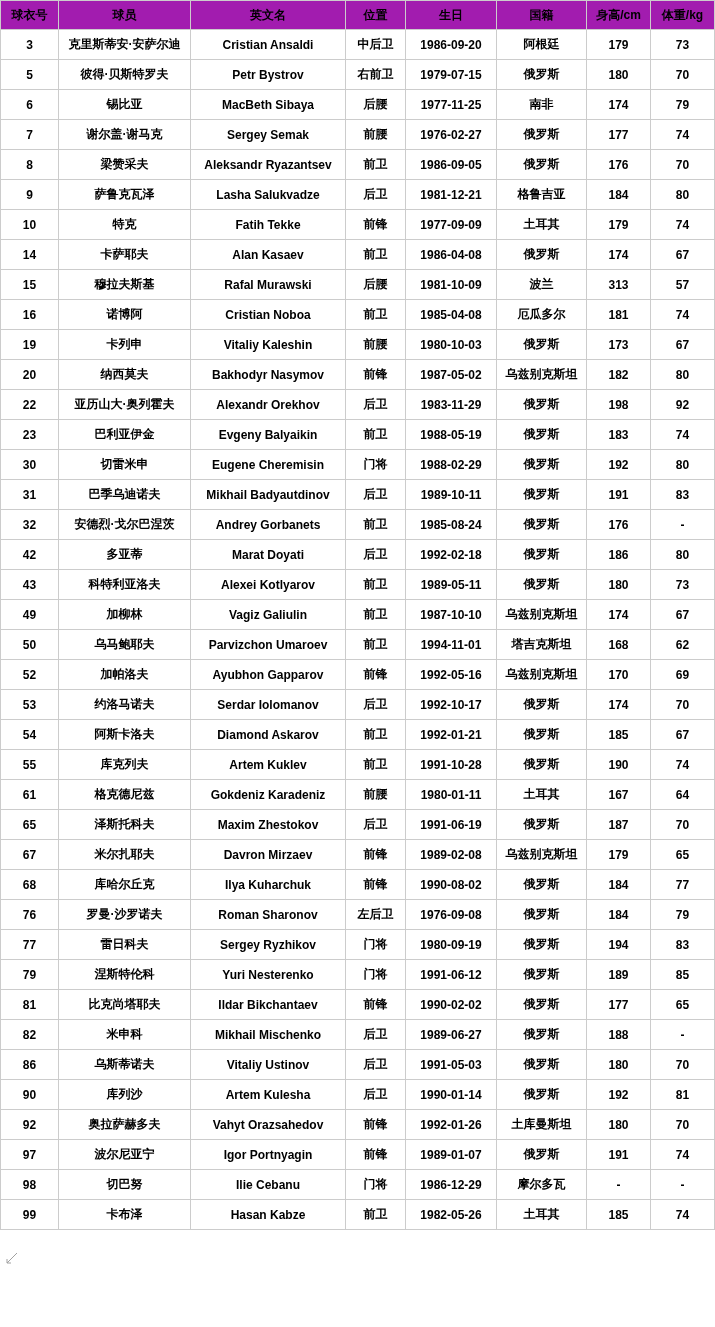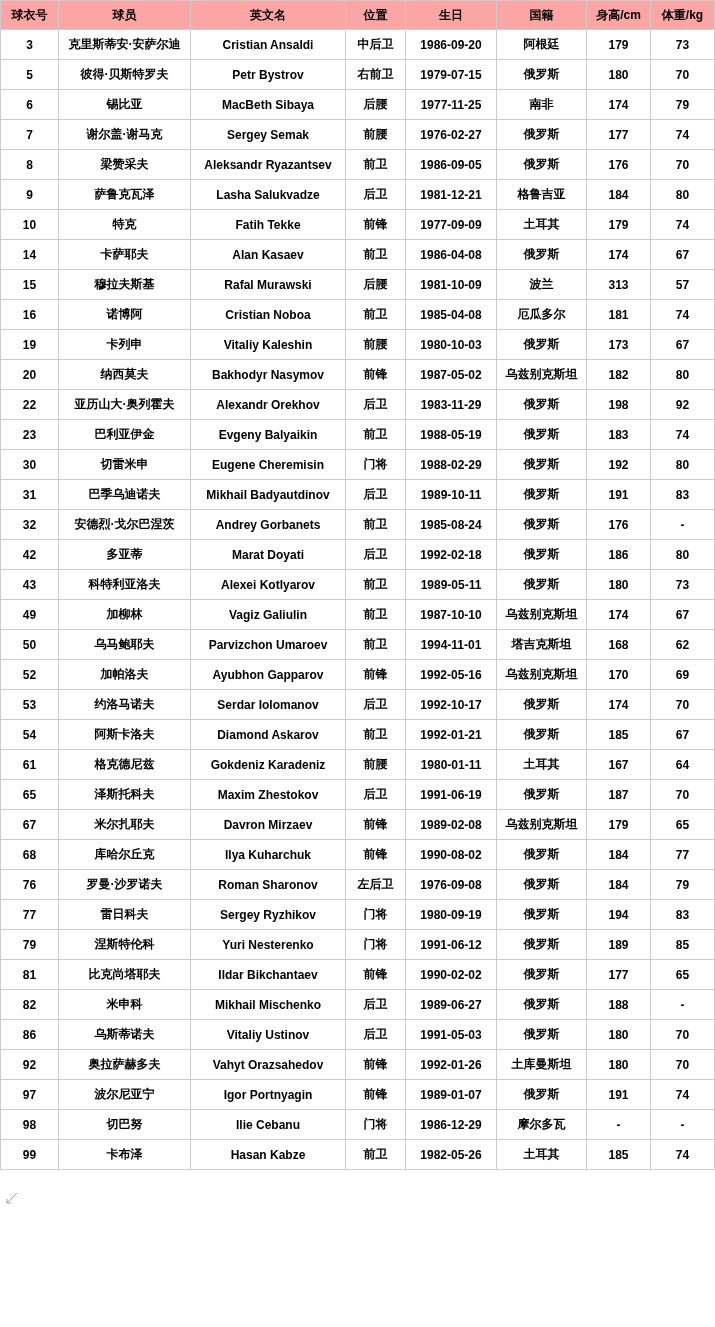--- a/index.html
+++ b/index.html
@@ -24,21 +24,21 @@
     vertical-align: middle;
     font-size: 12px;
     height: 29px;
     padding: 0 2px;
     overflow: hidden;
     white-space: nowrap;
   }
   #roster-table th {
     font-weight: bold;
     font-size: 12px;
-    background: #fca5a5;
+    background: #a21caf;
     height: 28px;
   }
   
   col.c-number { width: 58px; }
   col.c-cnname { width: 132px; }
   col.c-enname { width: 155px; }
   col.c-pos    { width: 60px; }
   col.c-birth  { width: 91px; }
   col.c-nat    { width: 90px; }
   col.c-height { width: 64px; }
@@ -328,20 +328,30 @@
         <td class="cell-number">54</td>
         <td class="cell-cnname">阿斯卡洛夫</td>
         <td class="cell-enname">Diamond Askarov</td>
         <td class="cell-pos">前卫</td>
         <td class="cell-birth">1992-01-21</td>
         <td class="cell-nat">俄罗斯</td>
         <td class="cell-height">185</td>
         <td class="cell-weight">67</td>
       </tr>
       <tr>
+        <td class="cell-number">55</td>
+        <td class="cell-cnname">库克列夫</td>
+        <td class="cell-enname">Artem Kuklev</td>
+        <td class="cell-pos">前卫</td>
+        <td class="cell-birth">1991-10-28</td>
+        <td class="cell-nat">俄罗斯</td>
+        <td class="cell-height">190</td>
+        <td class="cell-weight">74</td>
+      </tr>
+      <tr>
         <td class="cell-number">61</td>
         <td class="cell-cnname">格克德尼兹</td>
         <td class="cell-enname">Gokdeniz Karadeniz</td>
         <td class="cell-pos">前腰</td>
         <td class="cell-birth">1980-01-11</td>
         <td class="cell-nat">土耳其</td>
         <td class="cell-height">167</td>
         <td class="cell-weight">64</td>
       </tr>
       <tr>
@@ -426,20 +436,30 @@
       </tr>
       <tr>
         <td class="cell-number">86</td>
         <td class="cell-cnname">乌斯蒂诺夫</td>
         <td class="cell-enname">Vitaliy Ustinov</td>
         <td class="cell-pos">后卫</td>
         <td class="cell-birth">1991-05-03</td>
         <td class="cell-nat">俄罗斯</td>
         <td class="cell-height">180</td>
         <td class="cell-weight">70</td>
+      </tr>
+      <tr>
+        <td class="cell-number">90</td>
+        <td class="cell-cnname">库列沙</td>
+        <td class="cell-enname">Artem Kulesha</td>
+        <td class="cell-pos">后卫</td>
+        <td class="cell-birth">1990-01-14</td>
+        <td class="cell-nat">俄罗斯</td>
+        <td class="cell-height">192</td>
+        <td class="cell-weight">81</td>
       </tr>
       <tr>
         <td class="cell-number">92</td>
         <td class="cell-cnname">奥拉萨赫多夫</td>
         <td class="cell-enname">Vahyt Orazsahedov</td>
         <td class="cell-pos">前锋</td>
         <td class="cell-birth">1992-01-26</td>
         <td class="cell-nat">土库曼斯坦</td>
         <td class="cell-height">180</td>
         <td class="cell-weight">70</td>

